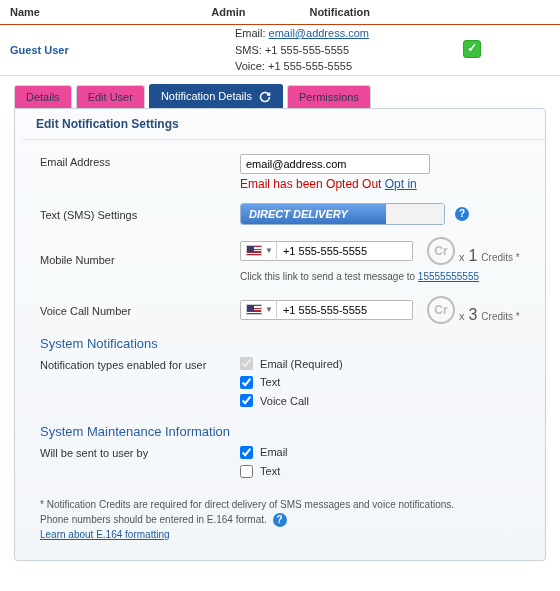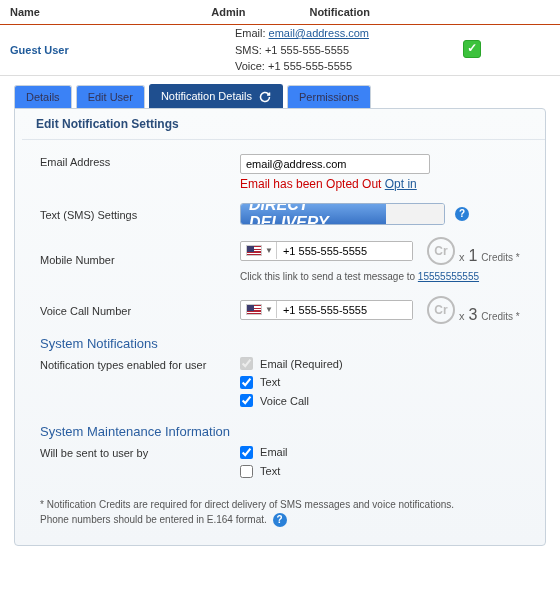--- a/index.html
+++ b/index.html
@@ -15,21 +15,21 @@
   .data-row .col-name { width: 205px; font-weight: bold; }
   .data-row .col-name a { color: #1f5a9a; text-decoration: none; }
   .data-row .col-notif { width: 245px; line-height: 1.5; color: #333; margin-left: 38px; }
   .data-row .col-notif a { color: #1f5a9a; text-decoration: underline; }
   .data-row .col-admin { width: 100px; text-align: left; padding-left: 5px; }
 
   .check-badge { display:inline-block; width:18px; height:18px; background:#3cc23c; border:1px solid #2aa52a; border-radius:3px; position:relative; }
   .check-badge::after { content:"✓"; color:#fff; font-size:12px; position:absolute; top:0; left:3px; font-weight:bold; }
 
   .tabs { display:flex; align-items:flex-end; padding: 8px 14px 0 14px; }
-  .tab { border:1px solid #c8d2dc; border-bottom:none; padding:5px 11px; margin-right:4px; background:#3b82f6; color:#335; font-size:11px; border-radius:3px 3px 0 0; cursor:pointer; }
+  .tab { border:1px solid #c8d2dc; border-bottom:none; padding:5px 11px; margin-right:4px; background:#ec4899; color:#335; font-size:11px; border-radius:3px 3px 0 0; cursor:pointer; }
   .tab.active { background:#1f4f8f; color:#fff; border-color:#1f4f8f; position:relative; }
   .refresh-icon { display:inline-block; margin-left:4px; }
   .refresh-icon svg { vertical-align:middle; }
 
   .panel { margin: 0 14px 14px 14px; border:1px solid #c8d2dc; border-radius:0 4px 4px 4px; background: linear-gradient(#f9fbfc,#f3f6f9); padding:0 0 12px 7px;}
   .panel-title { padding:8px 14px; font-weight:bold; color:#2a4d7a; border-bottom:1px solid #e0e6ec; font-size:12px;}
   .panel-body { padding: 14px 18px 6px 18px; }
 
   .field-row { display:flex; align-items:flex-start; margin-bottom:12px; }
   .field-row.align-center { align-items:center;}
@@ -40,21 +40,21 @@
   .phone-wrap { display:inline-flex; align-items:center; border:1px solid #b8b8b8; border-radius:2px; background:#fff; }
   .flag-select { display:inline-flex; align-items:center; padding:3px 3px 3px 5px; border-right:1px solid #ccc; cursor:pointer;}
   .flag-select .caret { margin-left:3px; font-size:8px; color:#666;}
   .phone-input { border:none; outline:none; padding:3px 6px; width:135px; font-size:11px; font-family:inherit;}
 
   .opt-msg { color:#c00; font-size:12px; margin-top:3px;}
   .opt-msg a { color:#1f5a9a; text-decoration:underline;}
 
   .delivery-wrap { display:flex; align-items:center; gap: 0;}
   .delivery-toggle { display:inline-flex; border:1px solid #9db4cf; border-radius:3px; overflow:hidden; height:22px;}
-  .delivery-toggle .seg { width:145px; display:flex; align-items:center; padding:0 8px; font-weight:bold; font-size:16px; font-style:italic;}
+  .delivery-toggle .seg { width:145px; display:flex; align-items:center; padding:0 8px; font-weight:bold; font-size:11px; font-style:italic;}
   .delivery-toggle .seg.active { background:linear-gradient(#6ba3e8,#3a74c6); color:#fff;}
   .delivery-toggle .seg.inactive { background:#f2f2f2; width:58px;}
   .help-icon { display:inline-block; width:14px; height:14px; border-radius:50%; background:#2a80d8; color:#fff; font-weight:bold; font-size:10px; text-align:center; line-height:14px; margin-left:10px; cursor:pointer;}
 
   .credits-wrap { display:inline-flex; align-items:flex-end; margin-left:14px;}
   .credit-coin { width:28px; height:28px; border:2px solid #bdbdbd; border-radius:50%; display:flex; align-items:center; justify-content:center; color:#bdbdbd; font-weight:bold; font-size:12px;}
   .credits-x { margin: 0 4px 2px 4px; font-size:11px; color:#666;}
   .credits-num { font-size:16px; color:#555; margin-right:4px;}
   .credits-label { font-size:10px; color:#666; padding-bottom:2px;}
 
@@ -223,16 +223,17 @@
         </div>
       </div>
     </div>
 
     <div class="footnote">
       <div>* Notification Credits are required for direct delivery of SMS messages and voice notifications.</div>
       <div>
         <span>Phone numbers should be entered in E.164 format.</span>
         <span class="help-icon">?</span>
       </div>
+      <a href="#">Learn about E.164 formatting</a>
     </div>
 
   </div>
 </div>
 
 </body></html>

